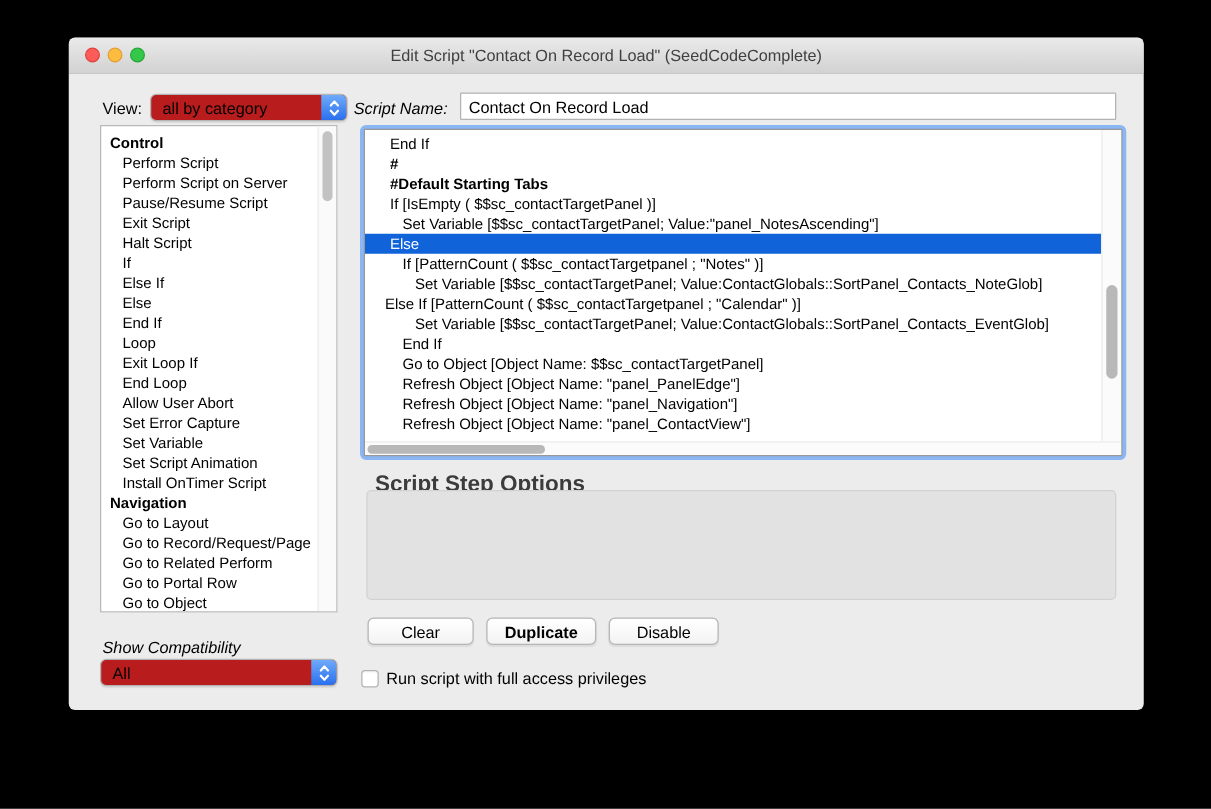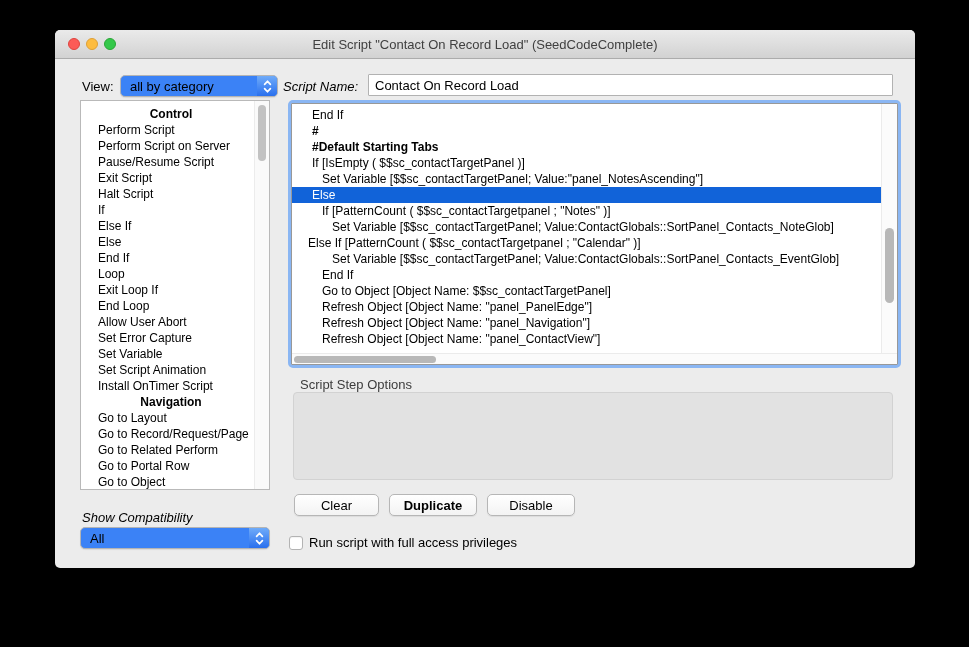--- a/index.html
+++ b/index.html
@@ -24,21 +24,21 @@
   .t-red{left:13px;background:#fc5b57;border:1px solid #df443f;box-sizing:border-box;}
   .t-yellow{left:31px;background:#fdbc40;border:1px solid #dfa036;box-sizing:border-box;}
   .t-green{left:49px;background:#34c84a;border:1px solid #2aa636;box-sizing:border-box;}
   .title-text{
     position:absolute;left:0;right:0;top:7px;text-align:center;
     font-size:13px;color:#404040;
   }
   
   .lbl{position:absolute;font-size:13px;color:#000;}
   .dropdown{
-    position:absolute;height:22px;background:#3b82f6;border:1px solid #b4b4b4;
+    position:absolute;height:22px;background:#b91c1c;border:1px solid #b4b4b4;
     border-radius:5px;box-sizing:border-box;box-shadow:0 1px 1px rgba(0,0,0,.08);
   }
   .dropdown .dd-text{
     position:absolute;left:9px;top:3px;font-size:13px;color:#000;white-space:nowrap;
   }
   .dd-stepper{
     position:absolute;top:0;right:0;bottom:0;width:20px;
     background:linear-gradient(#6fabf9,#2a70ee);
     border-radius:0 4px 4px 0;display:flex;align-items:center;justify-content:center;
   }
@@ -48,21 +48,21 @@
     font-family:"Liberation Sans","DejaVu Sans",sans-serif;border-radius:1px;outline:none;
   }
   
   .sidebar{
     position:absolute;left:25px;top:70px;width:190px;height:390px;
     background:#fff;border:1px solid #b9b9b9;box-sizing:border-box;overflow:hidden;
   }
   .sb-items{position:absolute;left:0;top:0;right:15px;padding-top:5px;}
   .sb-row{height:16px;line-height:16px;font-size:12px;color:#000;
     padding-left:17px;white-space:nowrap;overflow:hidden;}
-  .sb-header{font-weight:bold;padding-left:7px;text-align:center;}
+  .sb-header{font-weight:bold;padding-left:7px;}
   .sb-scroll{
     position:absolute;top:0;right:0;bottom:0;width:15px;background:#fafafa;
     border-left:1px solid #ececec;box-sizing:border-box;
   }
   .sb-thumb{position:absolute;left:3px;top:4px;width:8px;height:56px;background:#c2c2c2;border-radius:4px;}
   
   .editor-ring{
     position:absolute;left:233px;top:70px;width:613px;height:268px;
     border:3px solid #8ab6f3;border-radius:5px;box-sizing:border-box;background:#8ab6f3;
   }
@@ -83,21 +83,21 @@
     position:absolute;top:0;right:0;bottom:11px;width:16px;background:#fbfbfb;
     border-left:1px solid #ebebeb;box-sizing:border-box;
   }
   .v-thumb{position:absolute;left:3px;top:124px;width:9px;height:75px;background:#b8b8b8;border-radius:4.5px;}
   .h-scroll{
     position:absolute;left:0;right:0;bottom:0;height:11px;background:#fbfbfb;
     border-top:1px solid #ebebeb;box-sizing:border-box;
   }
   .h-thumb{position:absolute;left:2px;top:2px;width:142px;height:7px;background:#b8b8b8;border-radius:3.5px;}
   
-  .options-label{position:absolute;left:245px;top:347px;font-size:13px;color:#3c3c3c;}
+  .options-label{position:absolute;left:245px;top:347px;font-size:18px;color:#3c3c3c;font-weight:bold;}
   .options-panel{
     position:absolute;left:238px;top:362px;width:600px;height:88px;
     background:#e2e2e2;border:1px solid #d2d2d2;border-radius:4px;box-sizing:border-box;
   }
   
   .button-row{position:absolute;left:239px;top:464px;display:flex;gap:10px;}
   .push-btn{
     appearance:none;-webkit-appearance:none;
     height:22px;background:linear-gradient(#ffffff,#f3f3f3);
     border:1px solid #b6b6b6;border-radius:5px;font-size:13px;color:#000;

